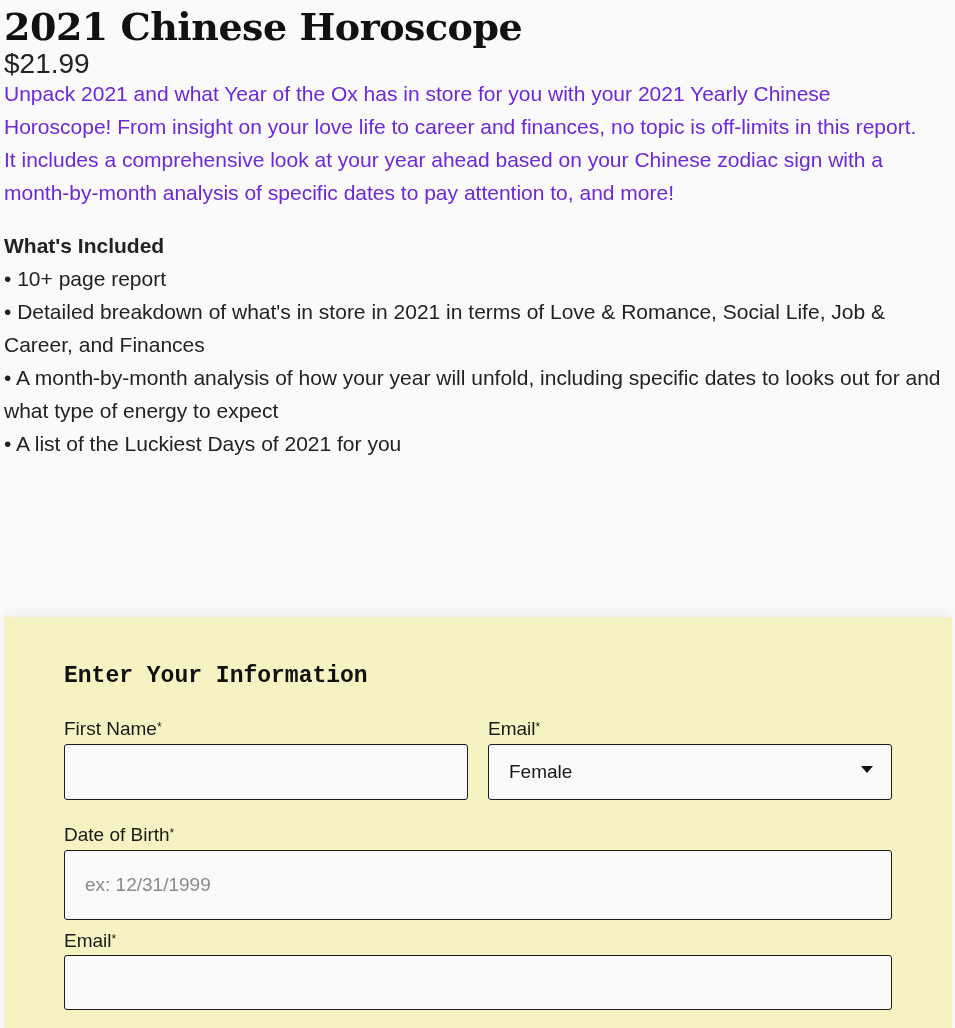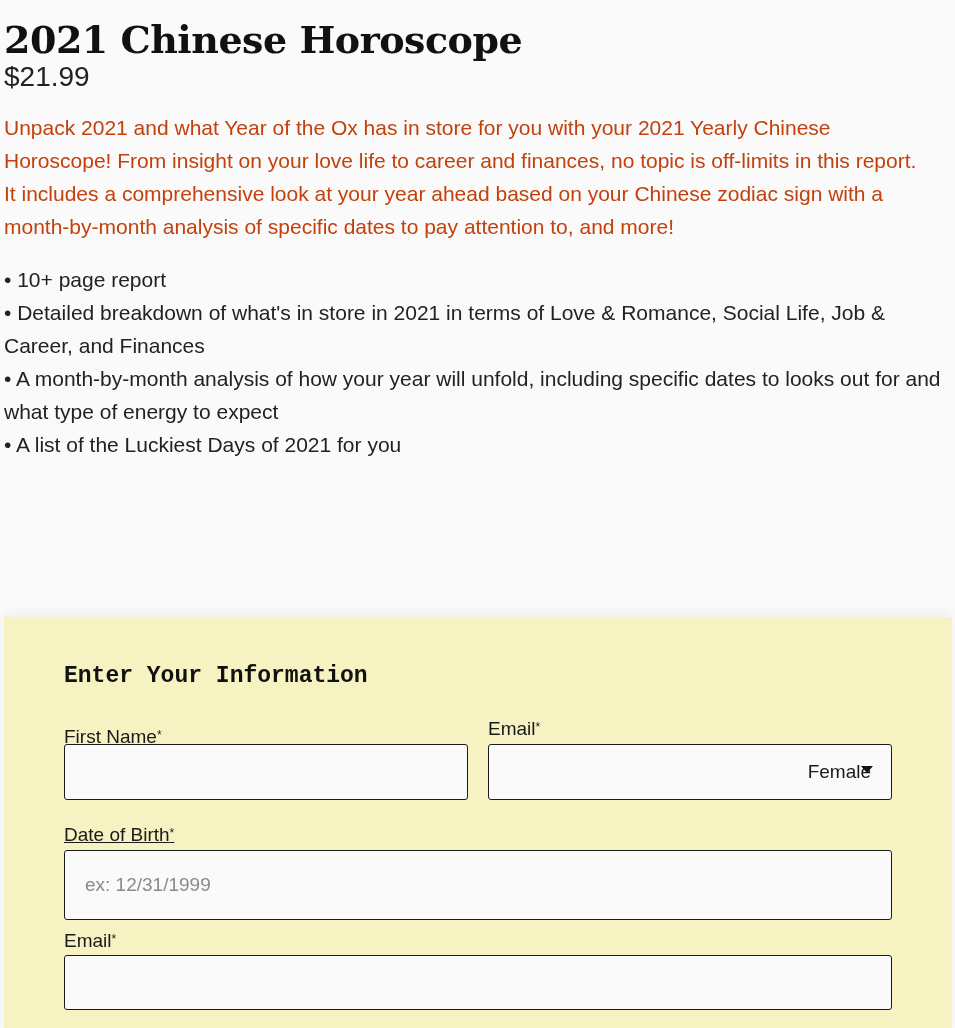--- a/index.html
+++ b/index.html
@@ -17,36 +17,35 @@
       left: 4px;
       top: 0;
       width: 950px;
     }
     .title {
       font-family: "DejaVu Serif", "Liberation Serif", serif;
       font-weight: bold;
       font-size: 38px;
       line-height: 52px;
       margin: 0;
-      padding-top: 14px;
+      padding-top: 1px;
       letter-spacing: -0.5px;
       color: #111;
     }
     .price {
       font-size: 28px;
       line-height: 26px;
       margin-top: -2px;
       color: #222;
     }
     .desc {
       font-size: 21px;
       line-height: 33px;
-      margin-top: 21px;
       width: 920px;
-      color: #c2410c;
+      color: #6d28d9;
     }
     .included {
       margin-top: 20px;
       font-size: 21px;
       line-height: 33px;
       color: #222;
     }
     .included-heading { font-weight: bold; }
     .included-item { }
     .form-box {
@@ -107,46 +106,47 @@
     }
   </style>
 </head>
 <body>
 
 <div class="product">
   <h1 class="title">2021 Chinese Horoscope</h1>
   <div class="price">$21.99</div>
   <div class="desc">Unpack 2021 and what Year of the Ox has in store for you with your 2021 Yearly Chinese Horoscope! From insight on your love life to career and finances, no topic is off-limits in this report. It includes a comprehensive look at your year ahead based on your Chinese zodiac sign with a month-by-month analysis of specific dates to pay attention to, and more!</div>
   <div class="included">
+    <div class="included-heading">What's Included</div>
     <div class="included-item">• 10+ page report</div>
     <div class="included-item">• Detailed breakdown of what's in store in 2021 in terms of Love &amp; Romance, Social Life, Job &amp; Career, and Finances</div>
     <div class="included-item">• A month-by-month analysis of how your year will unfold, including specific dates to looks out for and what type of energy to expect</div>
     <div class="included-item">• A list of the Luckiest Days of 2021 for you</div>
   </div>
 </div>
 
 <div class="form-box">
   <h2 class="form-title">Enter Your Information</h2>
 
-  <div class="field-label" style="left:60px; top:100px;margin-top:8px;">
+  <div class="field-label" style="left:60px; top:100px;">
     <span>First Name</span><span class="req">*</span>
   </div>
   <div class="field-input" style="left:60px; top:127px; width:404px;">
     <span></span>
   </div>
 
   <div class="field-label" style="left:484px; top:100px;">
     <span>Email</span><span class="req">*</span>
   </div>
-  <div class="field-input" style="left:484px; top:127px; width:404px;justify-content:flex-end;">
+  <div class="field-input" style="left:484px; top:127px; width:404px;">
     <span>Female</span>
     <span class="select-caret"></span>
   </div>
 
-  <div class="field-label" style="left:60px; top:206px;text-decoration:underline;">
+  <div class="field-label" style="left:60px; top:206px;">
     <span>Date of Birth</span><span class="req">*</span>
   </div>
   <div class="field-input" style="left:60px; top:233px; width:828px; height:70px;">
     <span class="placeholder">ex: 12/31/1999</span>
   </div>
 
   <div class="field-label" style="left:60px; top:312px;">
     <span>Email</span><span class="req">*</span>
   </div>
   <div class="field-input" style="left:60px; top:338px; width:828px; height:55px;">

